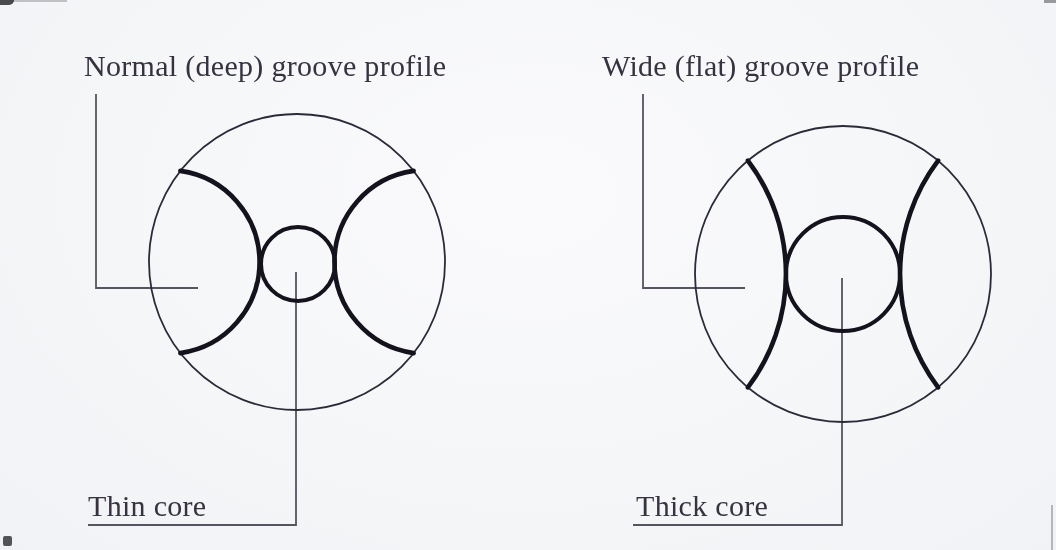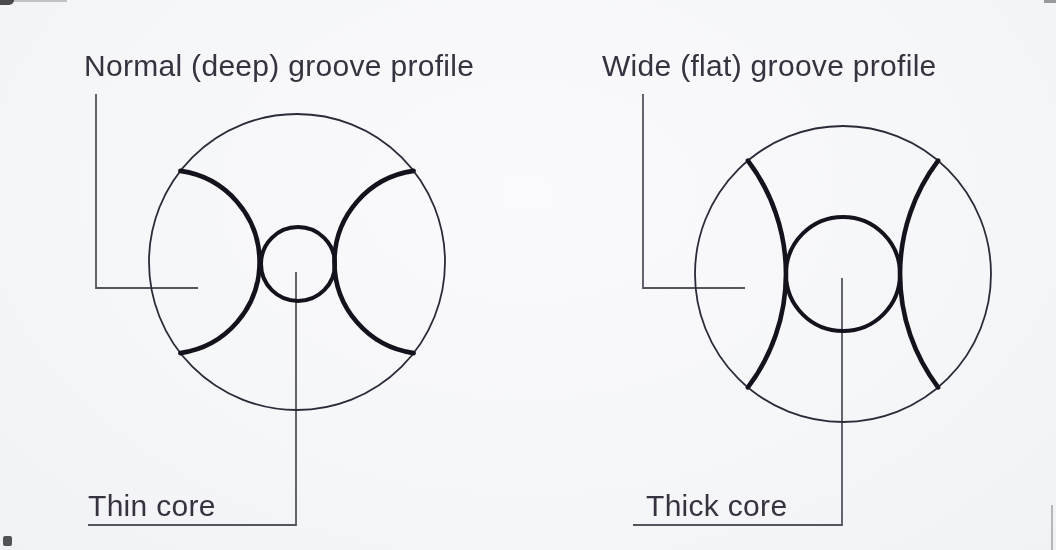--- a/index.html
+++ b/index.html
@@ -5,21 +5,21 @@
   html, body {
     margin: 0;
     padding: 0;
   }
   #stage {
     position: relative;
     width: 1056px;
     height: 550px;
     overflow: hidden;
     background: radial-gradient(ellipse at 50% 35%, #fafafc 0%, #f5f6f8 60%, #f1f2f5 100%);
-    font-family: Liberation Sans, sans-serif;
+    font-family: Liberation Serif, serif;
     text-align: right;
   }
   .diagram-svg {
     position: absolute;
     left: 0;
     top: 0;
   }
   .label {
     position: absolute;
     color: #37323f;
@@ -27,21 +27,21 @@
     line-height: 32px;
     letter-spacing: 0.3px;
     white-space: nowrap;
     user-select: none;
   }
   .title-label { top: 50px; }
   .core-label  { top: 490px; }
   #left-title   { left: 84px;  }
   #right-title  { left: 602px; }
   #left-core-label  { left: 88px;  }
-  #right-core-label { left: 636px; margin-left: 10px; }
+  #right-core-label { left: 636px; }
 
   .corner-artifact {
     position: absolute;
     background: #2b2b30;
   }
   .corner-tl { left: 0;      top: 0;      width: 14px; height: 5px; opacity: 0.85; border-bottom-right-radius: 5px; }
   .corner-tl2{ left: 12px;   top: 0;      width: 55px; height: 2px; opacity: 0.25; }
   .corner-tr { left: 1044px; top: 0;      width: 12px; height: 3px; opacity: 0.45; }
   .corner-bl { left: 3px;    top: 536px;  width: 9px;  height: 10px; opacity: 0.8; border-radius: 2px; }
   .corner-br { left: 1051px; top: 505px;  width: 2px;  height: 45px; opacity: 0.3; }

